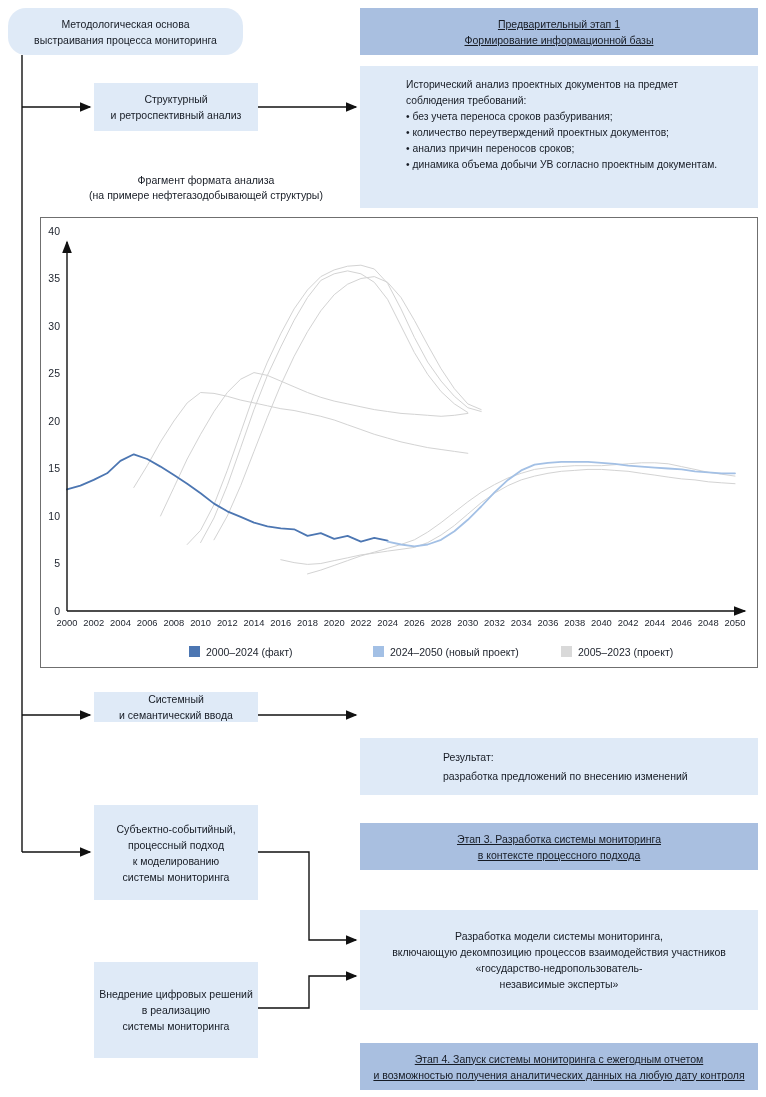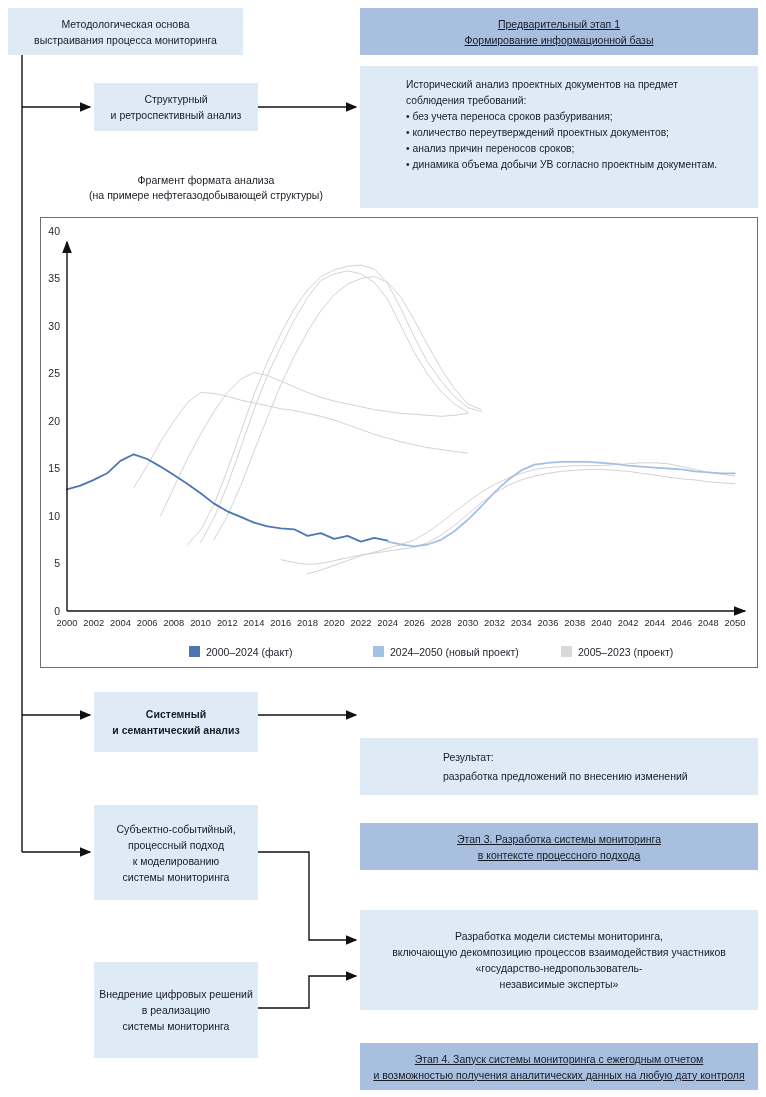--- a/index.html
+++ b/index.html
@@ -5,34 +5,34 @@
   html,body{margin:0;padding:0;background:#ffffff;}
   #page{position:relative;width:766px;height:1097px;background:#ffffff;overflow:hidden;
         font-family:"Liberation Sans","DejaVu Sans",sans-serif;color:#161b24;}
   svg{display:block;}
   #connectors{position:absolute;left:0;top:0;z-index:1;pointer-events:none;}
   .b{position:absolute;box-sizing:border-box;display:flex;flex-direction:column;
      justify-content:center;align-items:center;text-align:center;
      font-size:10.5px;line-height:16px;z-index:2;}
   .lt{background:#dfeaf7;}
   .md{background:#a9bfe0;text-decoration:underline;}
-  #box-root{left:8px;top:8px;width:235px;height:47px;}
+  #box-root{left:8px;top:8px;width:235px;height:47px;border-radius:18px;}
   #box-prelim{left:360px;top:8px;width:398px;height:47px;}
   #box-m1{left:94px;top:83px;width:164px;height:48px;}
   #box-details{left:360px;top:66px;width:398px;height:142px;justify-content:flex-start;
                align-items:flex-start;text-align:left;padding:11px 10px 0 46px;
                font-size:10.3px;line-height:16.1px;}
   .bullet{padding-left:10px;text-indent:-10px;}
   #caption{position:absolute;left:50px;top:173px;width:312px;text-align:center;
            font-size:10.5px;line-height:15px;z-index:2;}
   #chartbox{position:absolute;left:40px;top:217px;width:718px;height:451px;
             border:1px solid #6f6f6f;background:#ffffff;z-index:2;box-sizing:border-box;}
   #chart-svg{width:100%;height:100%;}
   #chart-svg text{fill:#1c212b;}
-  #box-m2{left:94px;top:692px;width:164px;height:60px;font-weight:bold;}
+  #box-m2{left:94px;top:692px;width:164px;height:30px;}
   #box-s2{left:360px;top:692px;width:398px;height:46px;}
   #box-s2r{left:360px;top:738px;width:398px;height:57px;align-items:flex-start;
            text-align:left;padding-left:83px;line-height:19px;}
   #box-m3{left:94px;top:805px;width:164px;height:95px;}
   #box-s3{left:360px;top:823px;width:398px;height:47px;}
   #box-model{left:360px;top:910px;width:398px;height:100px;}
   #box-m4{left:94px;top:962px;width:164px;height:96px;}
   #box-s4{left:360px;top:1043px;width:398px;height:47px;padding:0 8px;}
 </style>
 </head>
@@ -152,21 +152,21 @@
           <rect x="332" y="428" width="11" height="11" fill="#a3c0e5"></rect>
           <text x="349" y="437.5" font-size="10.5">2024–2050 (новый проект)</text>
           <rect x="520" y="428" width="11" height="11" fill="#d9d9d9"></rect>
           <text x="537" y="437.5" font-size="10.5">2005–2023 (проект)</text>
         </g>
     </svg>
   </div>
 
   <div class="b lt" id="box-m2">
     <div>Системный</div>
-    <div>и семантический анализ</div>
+    <div>и семантический ввода</div>
   </div>
 
 
   <div class="b lt" id="box-s2r">
     <div>Результат:</div>
     <div>разработка предложений по внесению изменений</div>
   </div>
 
   <div class="b lt" id="box-m3">
     <div>Субъектно-событийный,</div>

